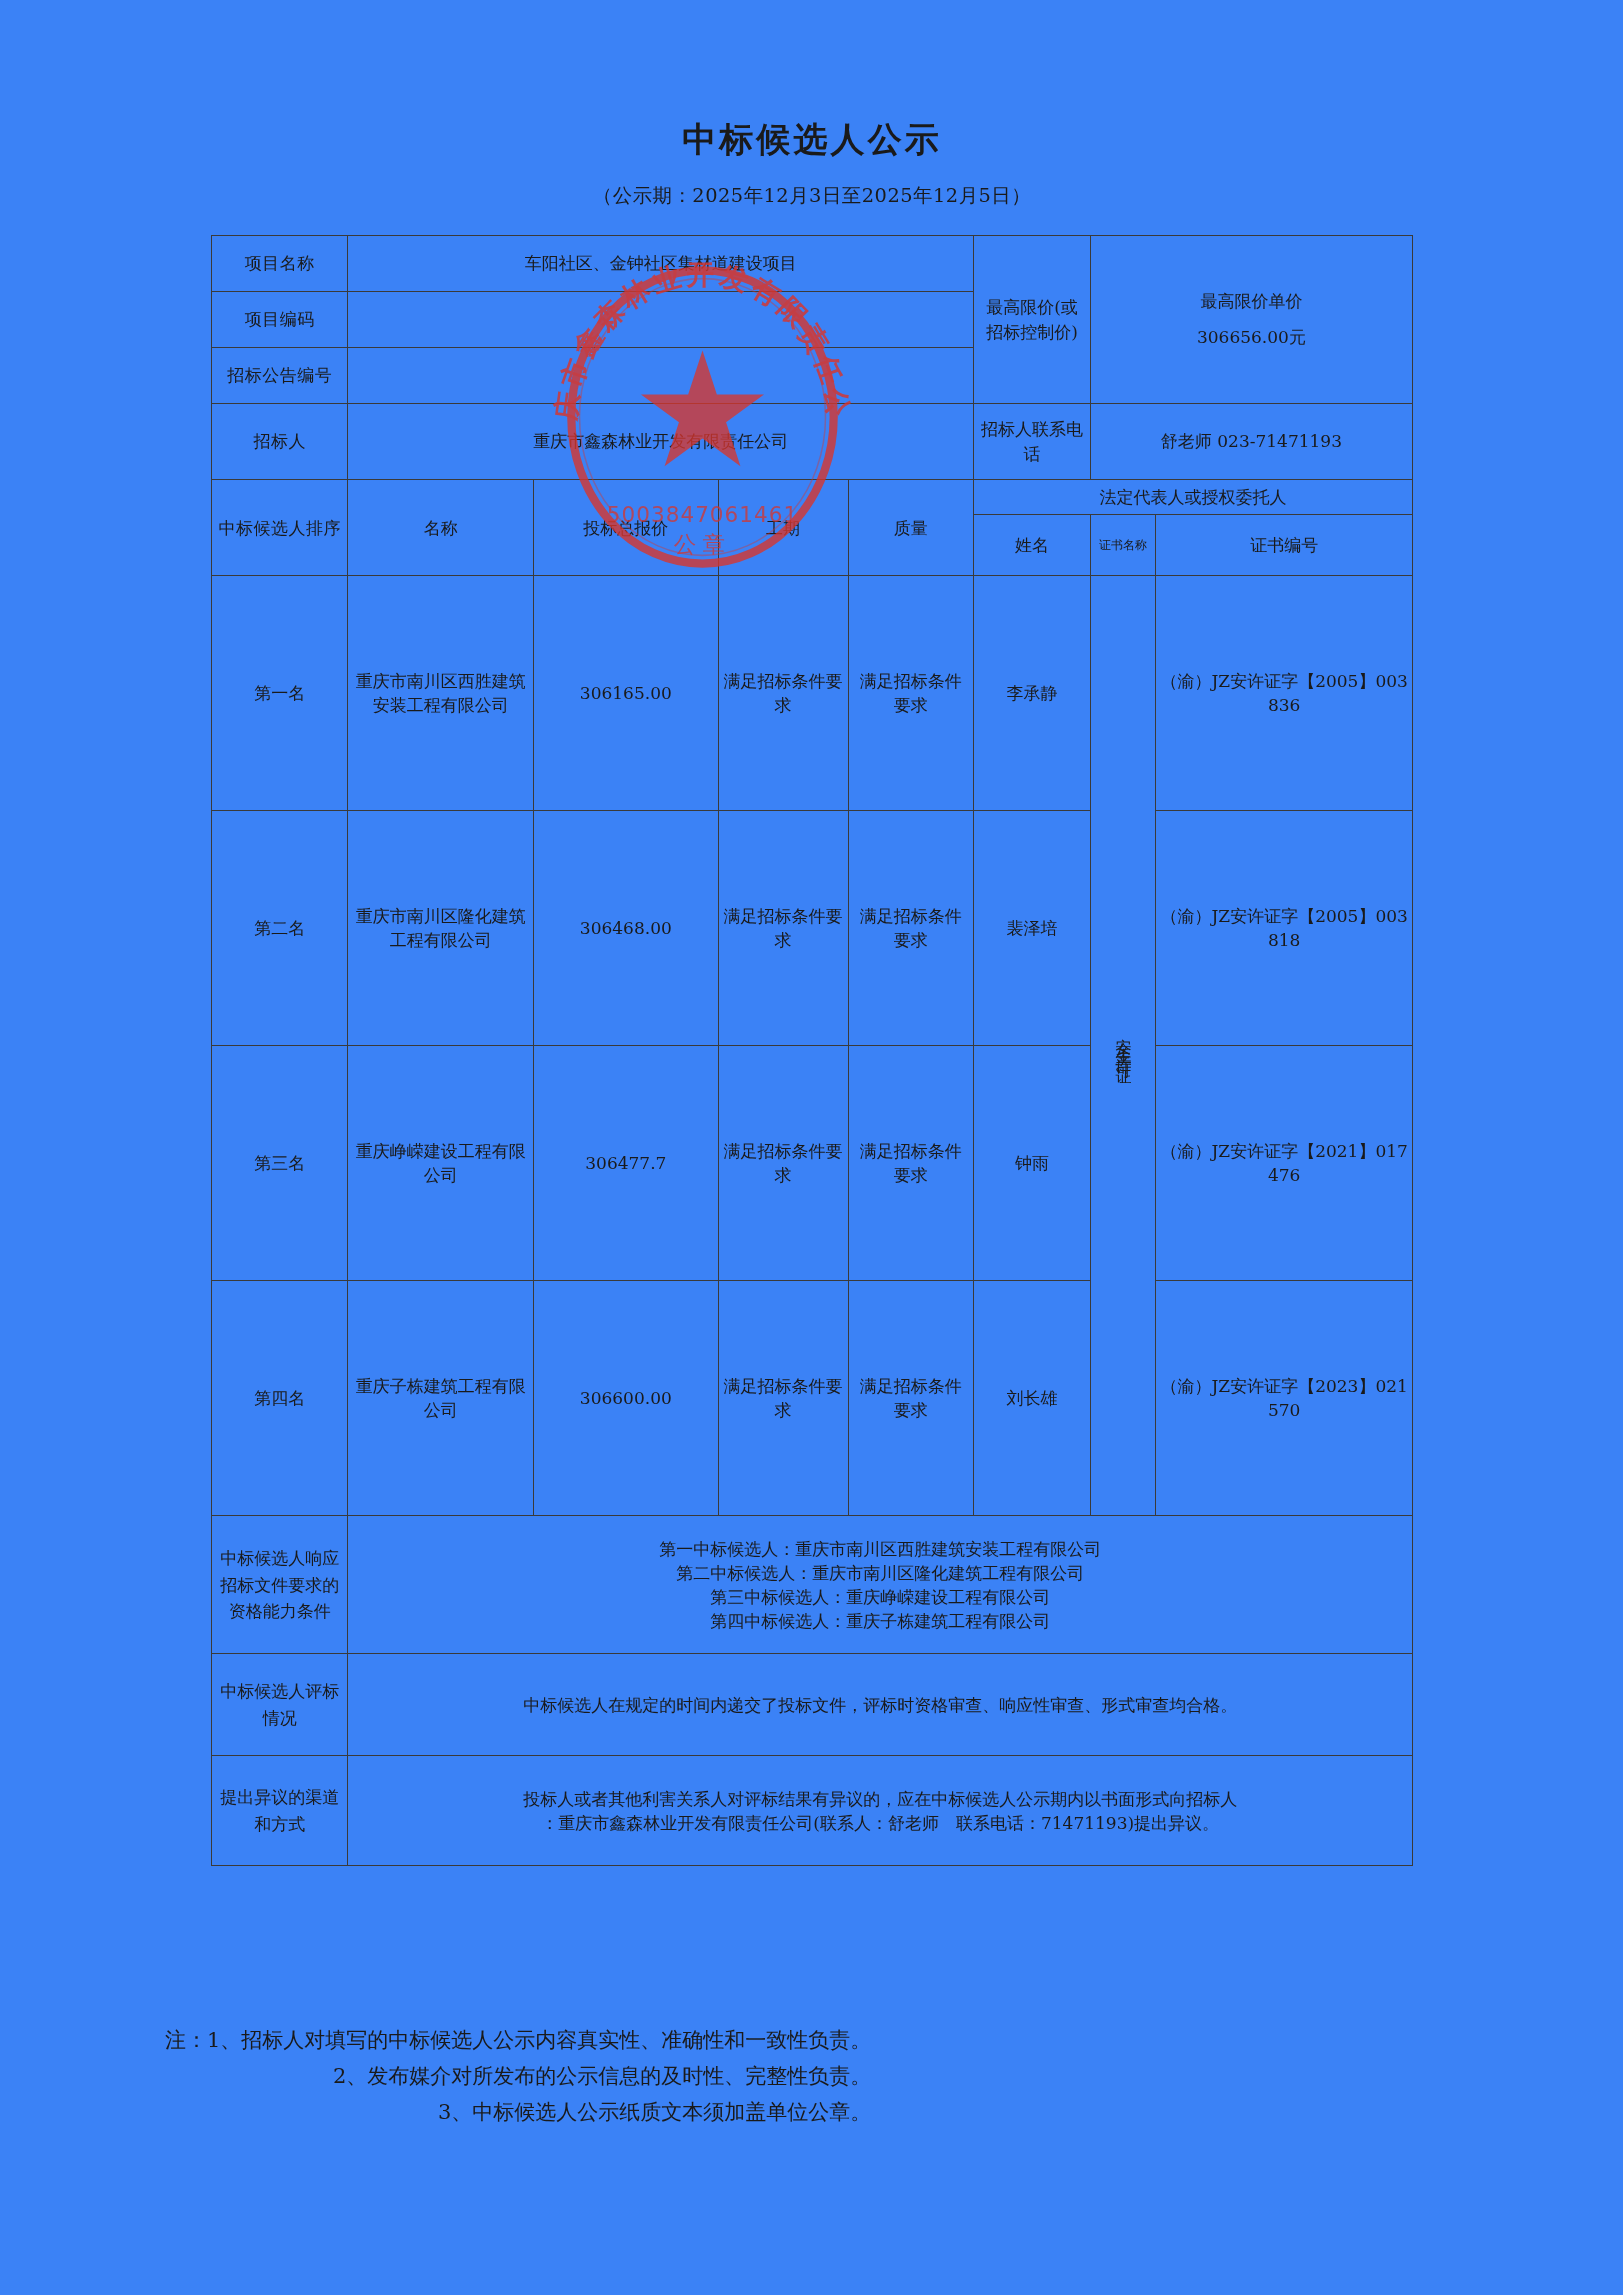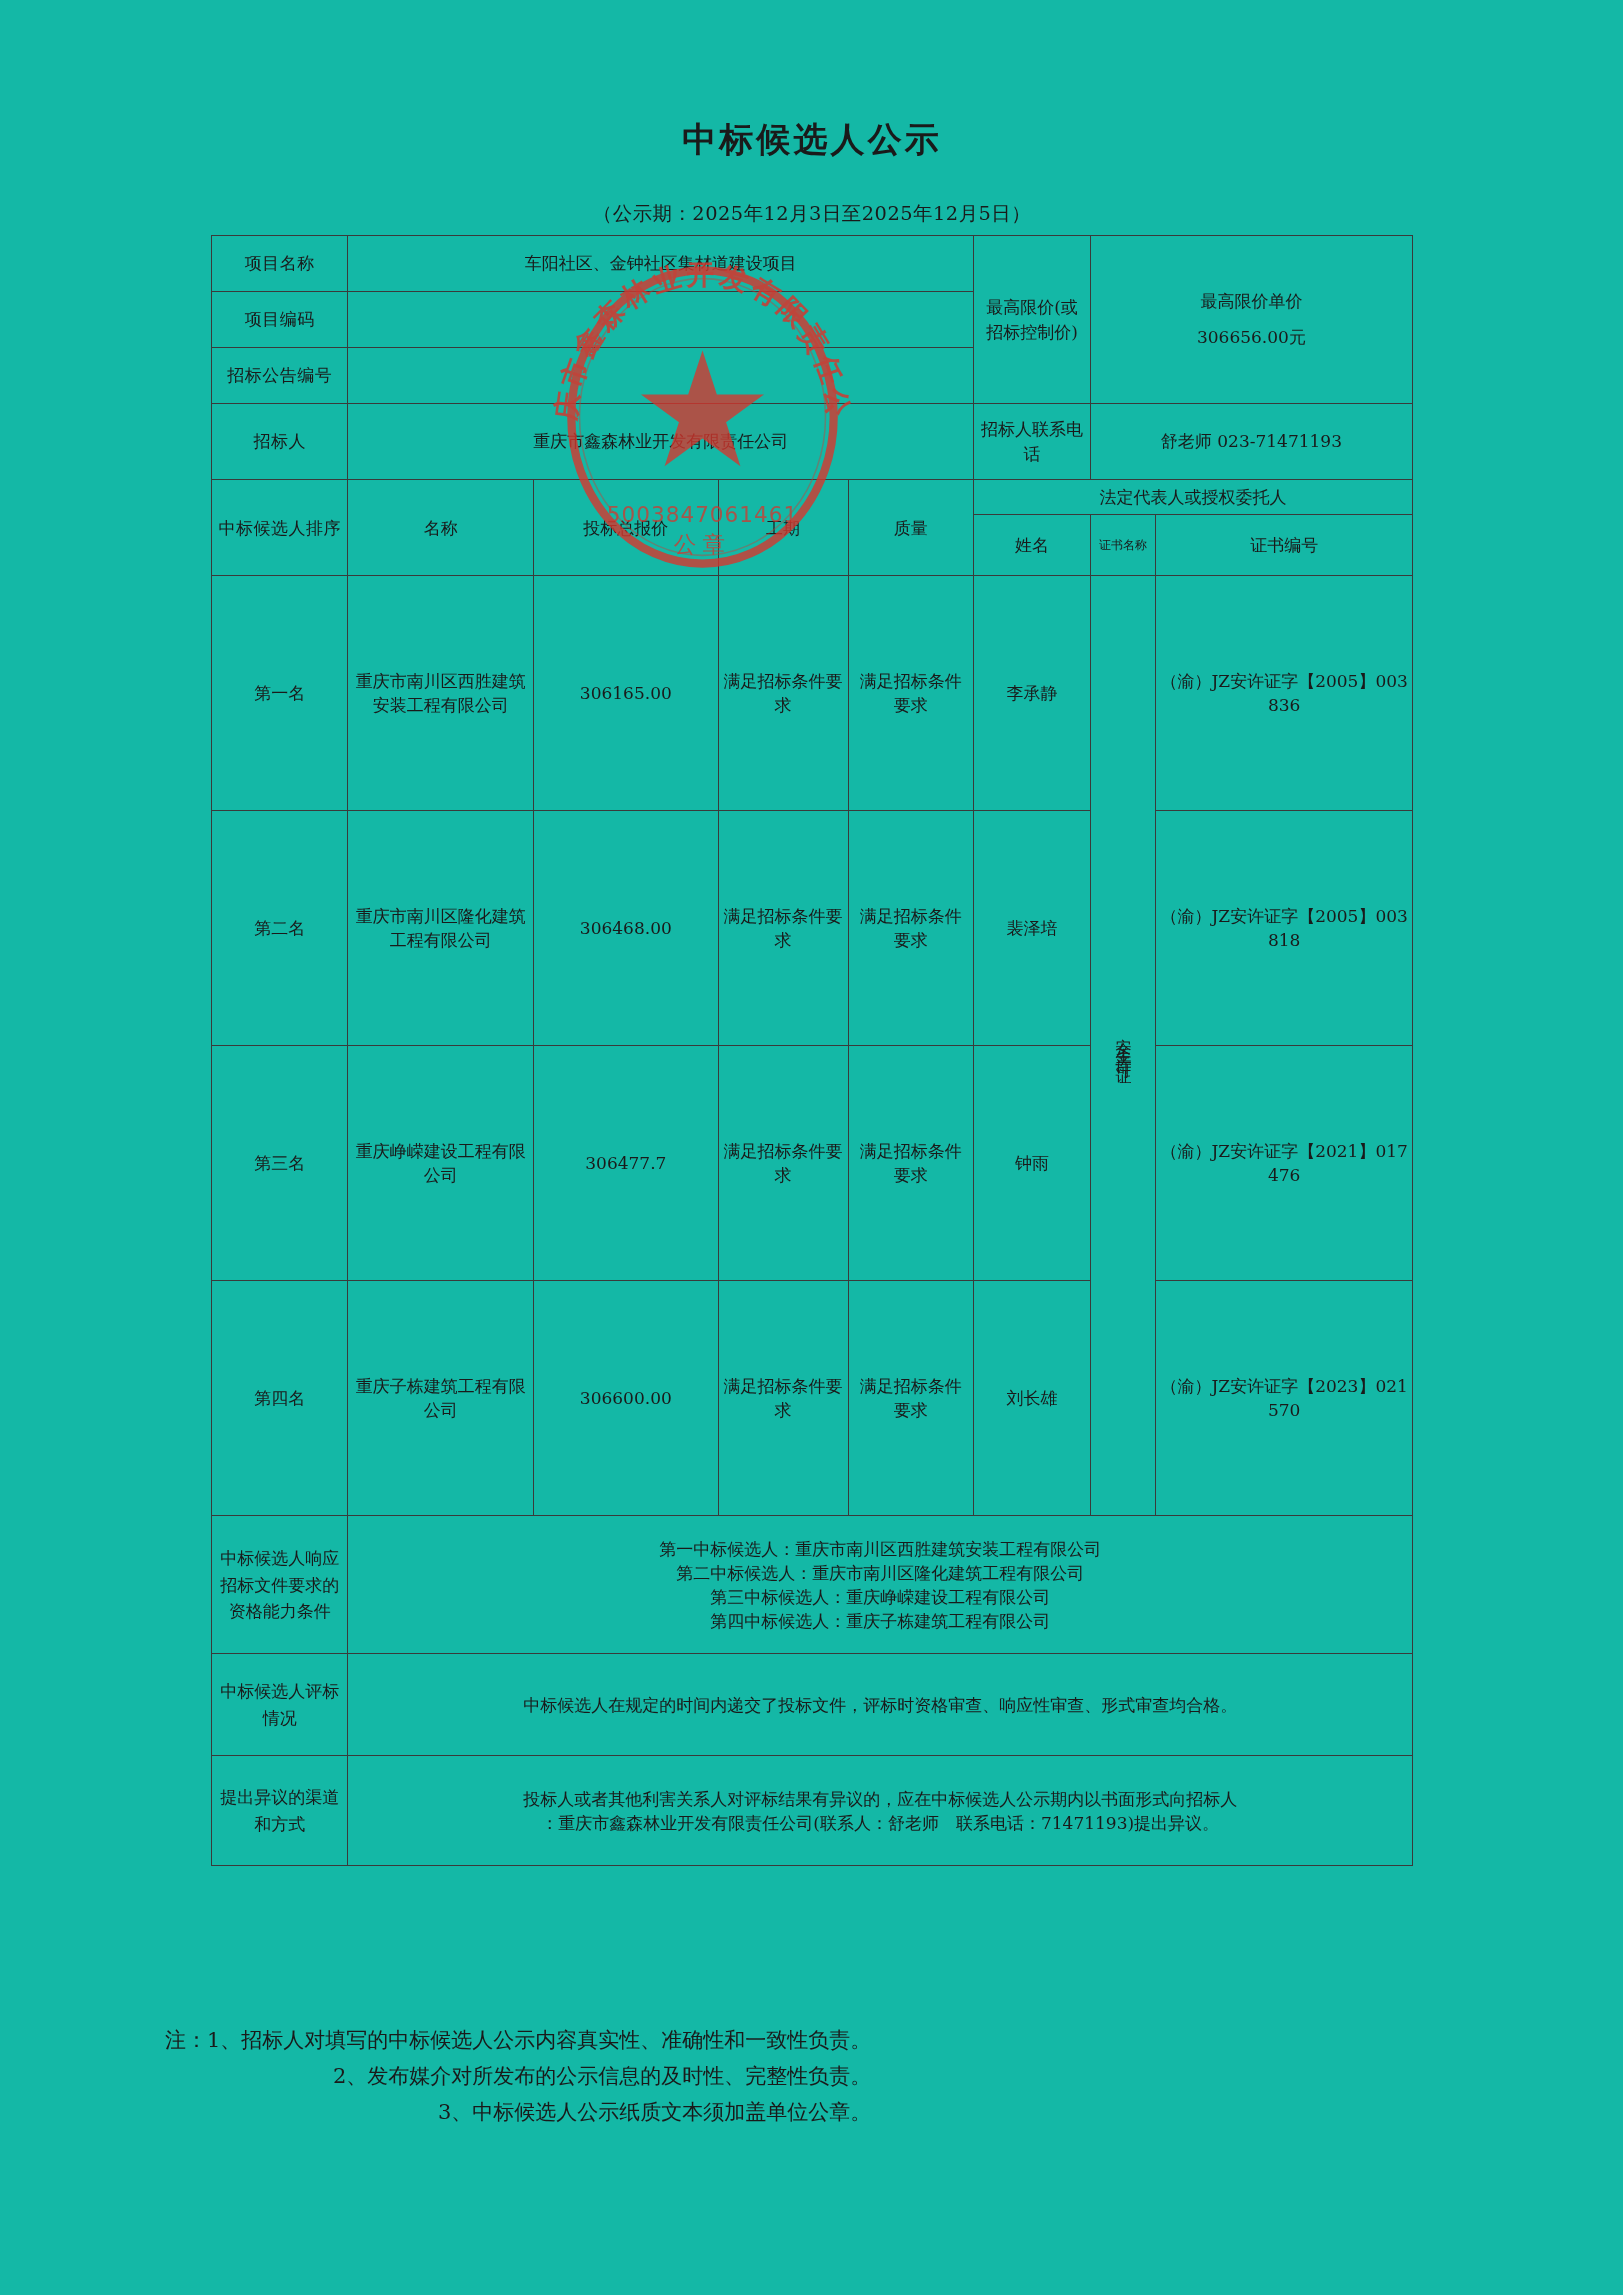--- a/index.html
+++ b/index.html
@@ -13,37 +13,37 @@
     font-family: "DejaVu Serif", "Liberation Serif", serif;
     color: #1a1a1a;
     position: relative;
     overflow: hidden;
   }
 
   .page {
     position: relative;
     width: 1624px;
     height: 2295px;
-    background: #14b8a6;
+    background: #3b82f6;
   }
 
   
   .doc-title {
     text-align: center;
     font-size: 34px;
     font-weight: bold;
     letter-spacing: 3.1px;
     margin: 0;
     padding-top: 117px;
     font-family: "DejaVu Sans", "Liberation Sans", sans-serif;
   }
   .doc-subtitle {
     text-align: center;
     font-size: 19.4px;
-    margin: 18px;
+    margin: 0;
     padding-top: 19.4px;
     letter-spacing: 0.5px;
   }
 
   
   .tbl-wrap {
     position: absolute;
     left: 211px;
     top: 235px;
     width: 1202px;

